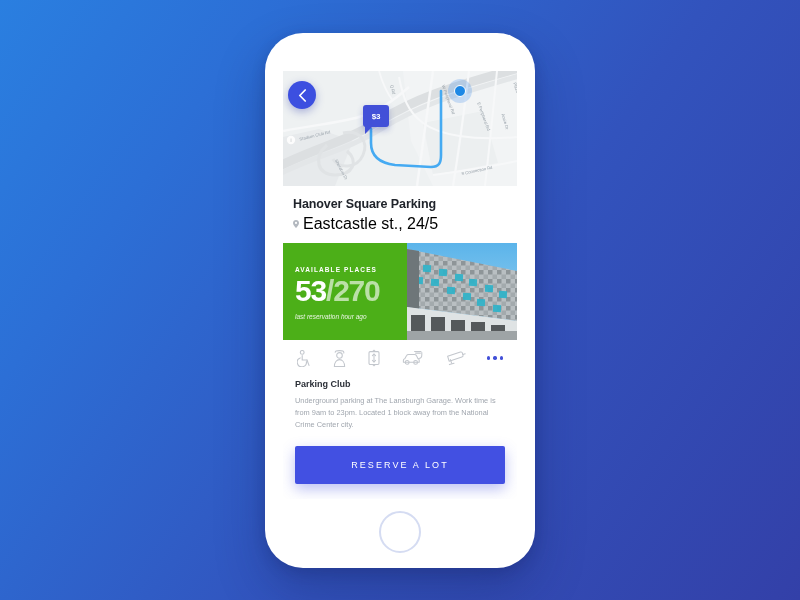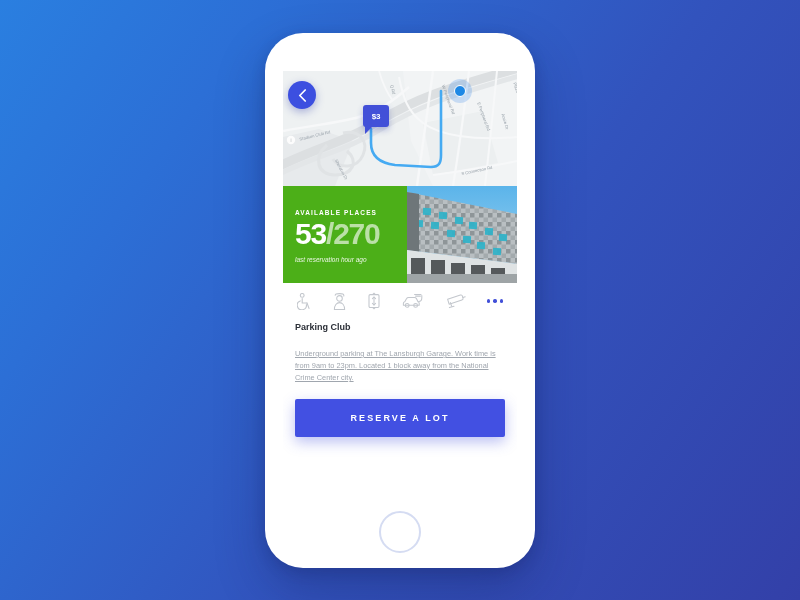--- a/index.html
+++ b/index.html
@@ -152,30 +152,30 @@
     width: 3.4px; height: 3.4px; border-radius: 50%;
     background: #4250d8; display: block;
   }
 
   
   #rules { padding: 4px 12px 0 12px; }
   #rules-title {
     font-size: 9px; font-weight: bold; color: #2c3038;
   }
   #rules-body {
-    margin-top: 16px;
-    font-size: 7.4px; line-height: 1.62; color: #a0a6ae; text-decoration: underline;
+    margin-top: 6px;
+    font-size: 7.4px; line-height: 1.62; color: #a0a6ae;
   }
 
   
   #cta-wrap { padding: 15px 12px 0 12px; }
   #reserve-button {
     width: 100%; height: 38px;
     background: #4250e2; border: none; border-radius: 2px;
-    color: #ffffff; font-size: 9px; font-weight: bold;
+    color: #ffffff; font-size: 9px; font-weight: normal;
     letter-spacing: 2.1px;
     font-family: "Liberation Sans", sans-serif;
     cursor: pointer;
     box-shadow: 0 5px 14px rgba(60,75,220,.35);
   }
 </style>
 </head>
 <body>
 
 <div id="phone">
@@ -234,20 +234,30 @@
 
       <div id="price-pin">
         <span>$3</span>
       </div>
 
       <div id="user-dot-halo">
         <div id="user-dot"></div>
       </div>
     </div>
 
+    <div id="title-block">
+      <div id="place-title">Hanover Square Parking</div>
+      <div id="place-sub-row">
+        <svg width="6" height="8" viewBox="0 0 6 8">
+          <path d="M3 0 C1.35 0 0 1.3 0 2.9 C0 5 3 8 3 8 C3 8 6 5 6 2.9 C6 1.3 4.65 0 3 0 Z" fill="#b3b8bf"></path>
+          <circle cx="3" cy="2.9" r="1.05" fill="#ffffff"></circle>
+        </svg>
+        <span>Eastcastle st., 24/5</span>
+      </div>
+    </div>
 
     <div id="avail-panel">
       <div id="avail-green">
         <div id="avail-label">AVAILABLE PLACES</div>
         <div id="avail-count">
           <span>53</span><span class="total">/</span><span class="total">270</span>
         </div>
         <div id="avail-note">last reservation hour ago</div>
       </div>
 

